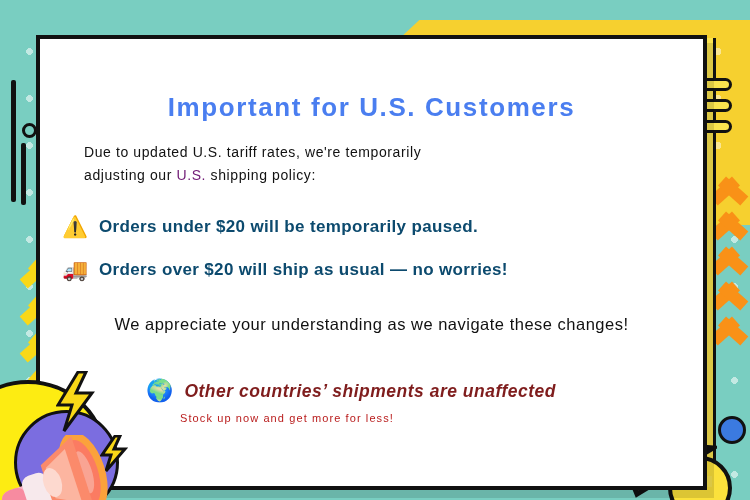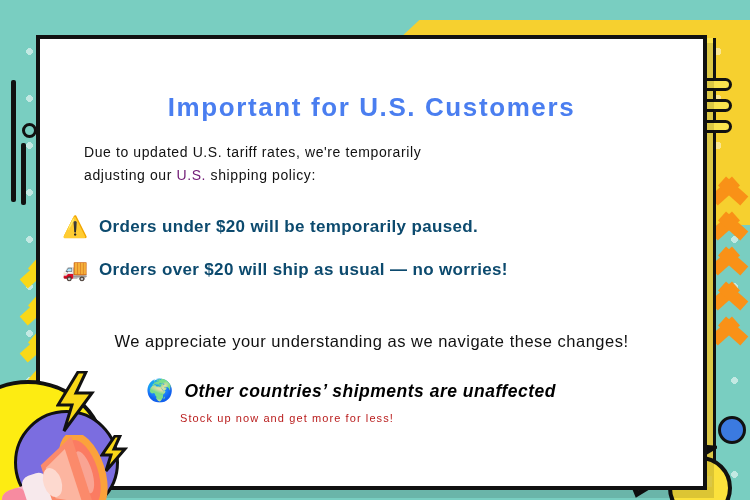--- a/index.html
+++ b/index.html
@@ -53,25 +53,25 @@
   .title{position:absolute;left:0;right:0;top:57px;text-align:center;
     color:#4a7ef0;font-size:26px;font-weight:bold;letter-spacing:1.6px;}
   .body1{position:absolute;left:48px;top:106px;width:580px;
     font-size:14px;color:#111;line-height:1.62;letter-spacing:.6px;}
   .body1 .red{color:#701a75;}
   .bullet{position:absolute;display:flex;align-items:center;gap:11px;}
   .bullet .emoji{font-size:21px;line-height:1;width:26px;text-align:center;}
   .bullet .txt{color:#0c4a6e;font-size:17px;font-weight:bold;letter-spacing:.35px;white-space:nowrap;}
   .b1{left:26px;top:181px;}
   .b2{left:26px;top:224px;}
-  .line-appr{position:absolute;left:0;right:0;top:297px;text-align:center;
+  .line-appr{position:absolute;left:0;right:0;top:280px;text-align:center;
     font-size:16.5px;color:#111;letter-spacing:.5px;}
   .b3{position:absolute;left:110px;top:345px;display:flex;align-items:center;gap:11px;}
   .b3 .emoji{font-size:22px;line-height:1;}
-  .b3 .txt{font-size:17.5px;font-weight:bold;font-style:italic;color:#000000;letter-spacing:.5px;white-space:nowrap;}
+  .b3 .txt{font-size:17.5px;font-weight:bold;font-style:italic;color:#7f1d1d;letter-spacing:.5px;white-space:nowrap;}
   .line-stock{position:absolute;left:144px;top:377px;font-size:11px;color:#b91c1c;letter-spacing:1.1px;text-align:center;}
 
   
   .bolt{position:absolute;color:#f9d818;}
   .bolt svg{display:block;}
 
   
   .yel-circle{position:absolute;left:-52px;top:360px;width:160px;height:160px;border-radius:50%;
     background:#fdec12;border:4px solid #111;box-sizing:border-box;}
   .pur-circle{position:absolute;left:14px;top:390px;width:105px;height:105px;border-radius:50%;

